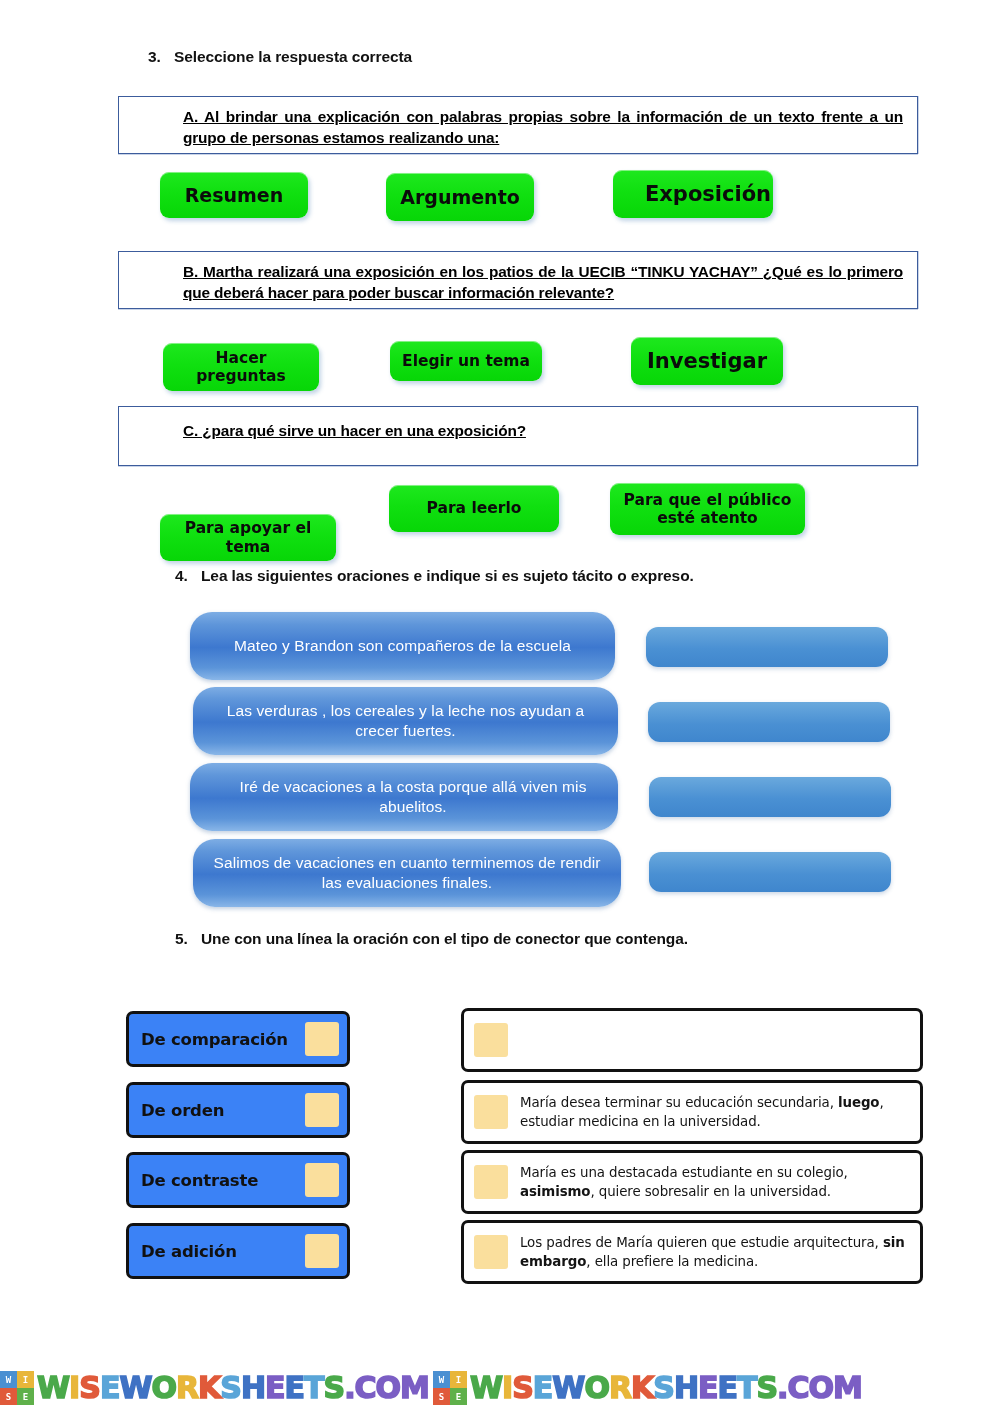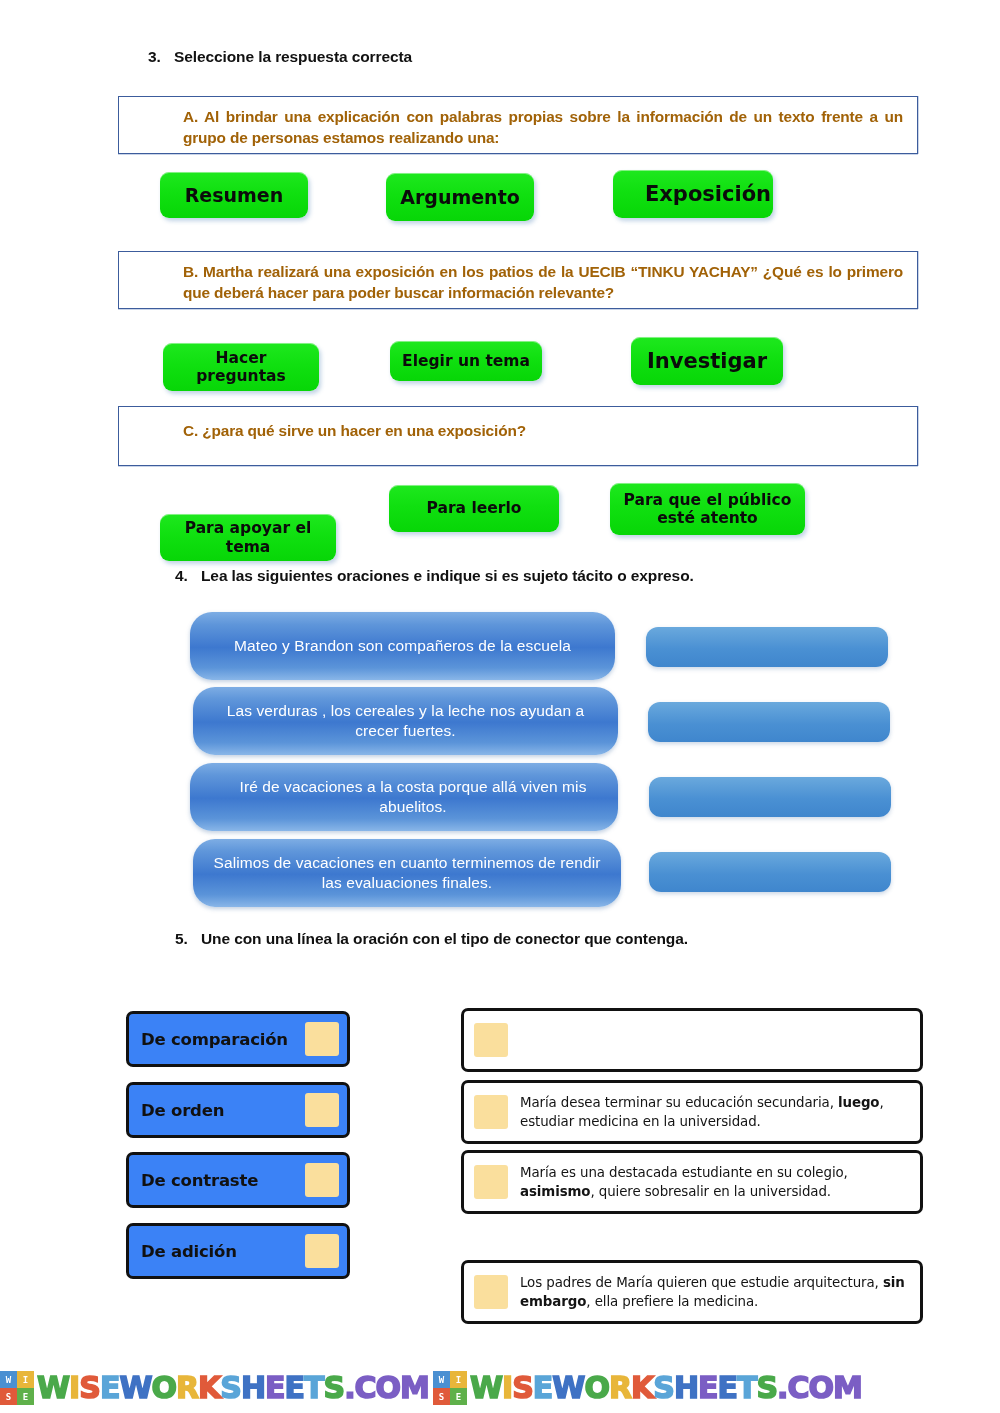--- a/index.html
+++ b/index.html
@@ -35,24 +35,25 @@
   .qbox {
     position: absolute;
     border: 1.6px solid #3c5c9c;
     background: #ffffff;
     box-shadow: 0 1px 0 #c9d4e8, 1px 0 0 #c9d4e8;
   }
   .qbox .qtext {
     font-weight: bold;
     font-size: 15.4px;
     line-height: 1.35;
-    color: #a16207;
+    color: #000000;
     text-align: justify;
     padding: 10px 14px 0 64px;
     letter-spacing: -0.15px;
+    text-decoration: underline;
   }
   .qbox.single .qtext { padding-top: 14px; }
 
   
   .greenbtn {
     position: absolute;
     background: linear-gradient(180deg,#1ee81e 0%, #10e010 45%, #07d607 100%);
     border-radius: 9px;
     display: flex;
     align-items: center;
@@ -258,21 +259,21 @@
   <span class="sent">
     <span>María desea terminar su educación secundaria, </span><b>luego</b><span>, estudiar medicina en la universidad.</span>
   </span>
 </div>
 <div class="matchright" style="left:461px; top:1150px; width:462px; height:64px;">
   <span class="chip"></span>
   <span class="sent">
     <span>María es una destacada estudiante en su colegio, </span><b>asimismo</b><span>, quiere sobresalir en la universidad.</span>
   </span>
 </div>
-<div class="matchright" style="left:461px; top:1220px; width:462px; height:64px;margin-top:40px;">
+<div class="matchright" style="left:461px; top:1220px; width:462px; height:64px;">
   <span class="chip"></span>
   <span class="sent">
     <span>Los padres de María quieren que estudie arquitectura, </span><b>sin embargo</b><span>, ella prefiere la medicina.</span>
   </span>
 </div>
 
 <div class="footer" id="footer-root">
     <div class="wmark">
       <div class="wgrid">
         <span style="background: rgb(74, 144, 210);">W</span>

